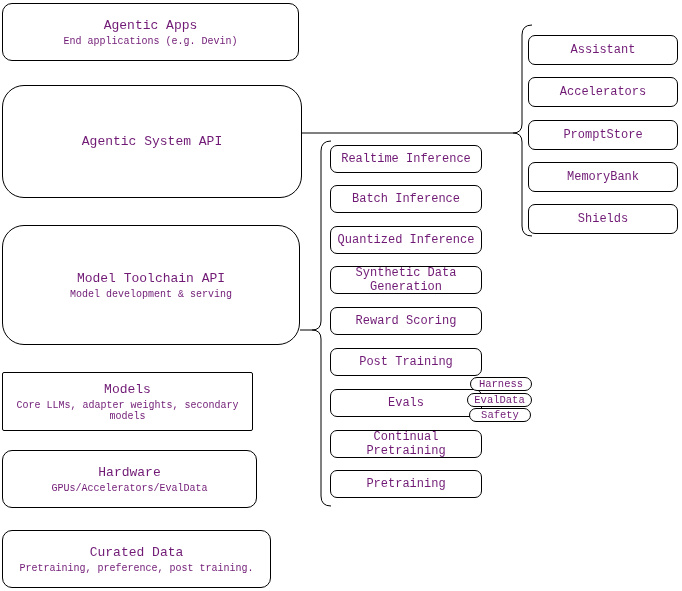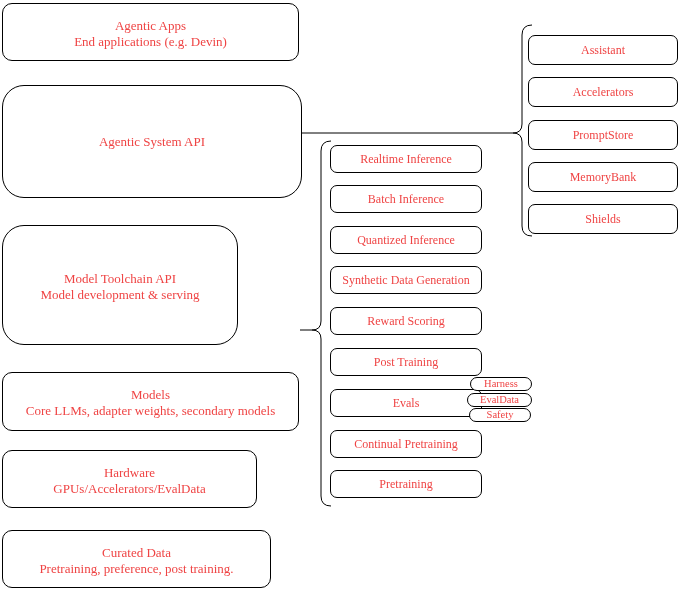--- a/index.html
+++ b/index.html
@@ -1,26 +1,26 @@
 <!DOCTYPE html>
 <html><head>
 <meta charset="utf-8">
 <style>
   html,body{margin:0;padding:0;background:#ffffff;}
   .canvas{
     position:relative;width:682px;height:591px;background:#ffffff;
-    font-family:Liberation Serif, serif;color:#ef4444;overflow:hidden;
+    font-family:Liberation Mono, monospace;color:#701a75;overflow:hidden;
   }
   .node{
     position:absolute;box-sizing:border-box;border:1px solid #000;background:#fff;
     display:flex;flex-direction:column;align-items:center;justify-content:center;
     text-align:center;
   }
   .lbox .title{font-size:13px;line-height:15px;}
-  .lbox .subtitle{font-size:13px;line-height:11px;margin-top:3px;}
+  .lbox .subtitle{font-size:10px;line-height:11px;margin-top:3px;}
   .sbox{width:152px;height:28px;border-radius:7px;}
   .rbox{width:150px;height:30px;border-radius:7px;justify-content:center;}
   .sbox .label,.rbox .label{font-size:12px;}
   .pill{
     position:absolute;box-sizing:border-box;height:14px;border:1px solid #000;
     background:#fff;border-radius:999px;display:flex;align-items:center;
     justify-content:center;font-size:10.5px;line-height:12px;z-index:3;
   }
   svg.connectors{position:absolute;left:0;top:0;z-index:1;}
   .node{z-index:2;}
@@ -39,26 +39,26 @@
 
   <div class="node lbox" style="left:2px;top:3px;width:297px;height:58px;border-radius:10px">
     <div class="title">Agentic Apps</div>
     <div class="subtitle">End applications (e.g. Devin)</div>
   </div>
 
   <div class="node lbox" style="left:2px;top:85px;width:300px;height:113px;border-radius:22px">
     <div class="title">Agentic System API</div>
   </div>
 
-  <div class="node lbox" style="left:2px;top:225px;width:236px;height:120px;border-radius:22px">
+  <div class="node lbox" style="left:2px;top:225px;width:298px;height:120px;border-radius:22px">
     <div class="title">Model Toolchain API</div>
     <div class="subtitle">Model development &amp; serving</div>
   </div>
 
-  <div class="node lbox" style="left:2px;top:372px;width:297px;height:59px;border-radius:10px">
+  <div class="node lbox" style="left:2px;top:372px;width:251px;height:59px;border-radius:2px">
     <div class="title">Models</div>
     <div class="subtitle">Core LLMs, adapter weights, secondary models</div>
   </div>
 
   <div class="node lbox" style="left:2px;top:450px;width:255px;height:58px;border-radius:10px">
     <div class="title">Hardware</div>
     <div class="subtitle">GPUs/Accelerators/EvalData</div>
   </div>
 
   <div class="node lbox" style="left:2px;top:530px;width:269px;height:58px;border-radius:10px">

